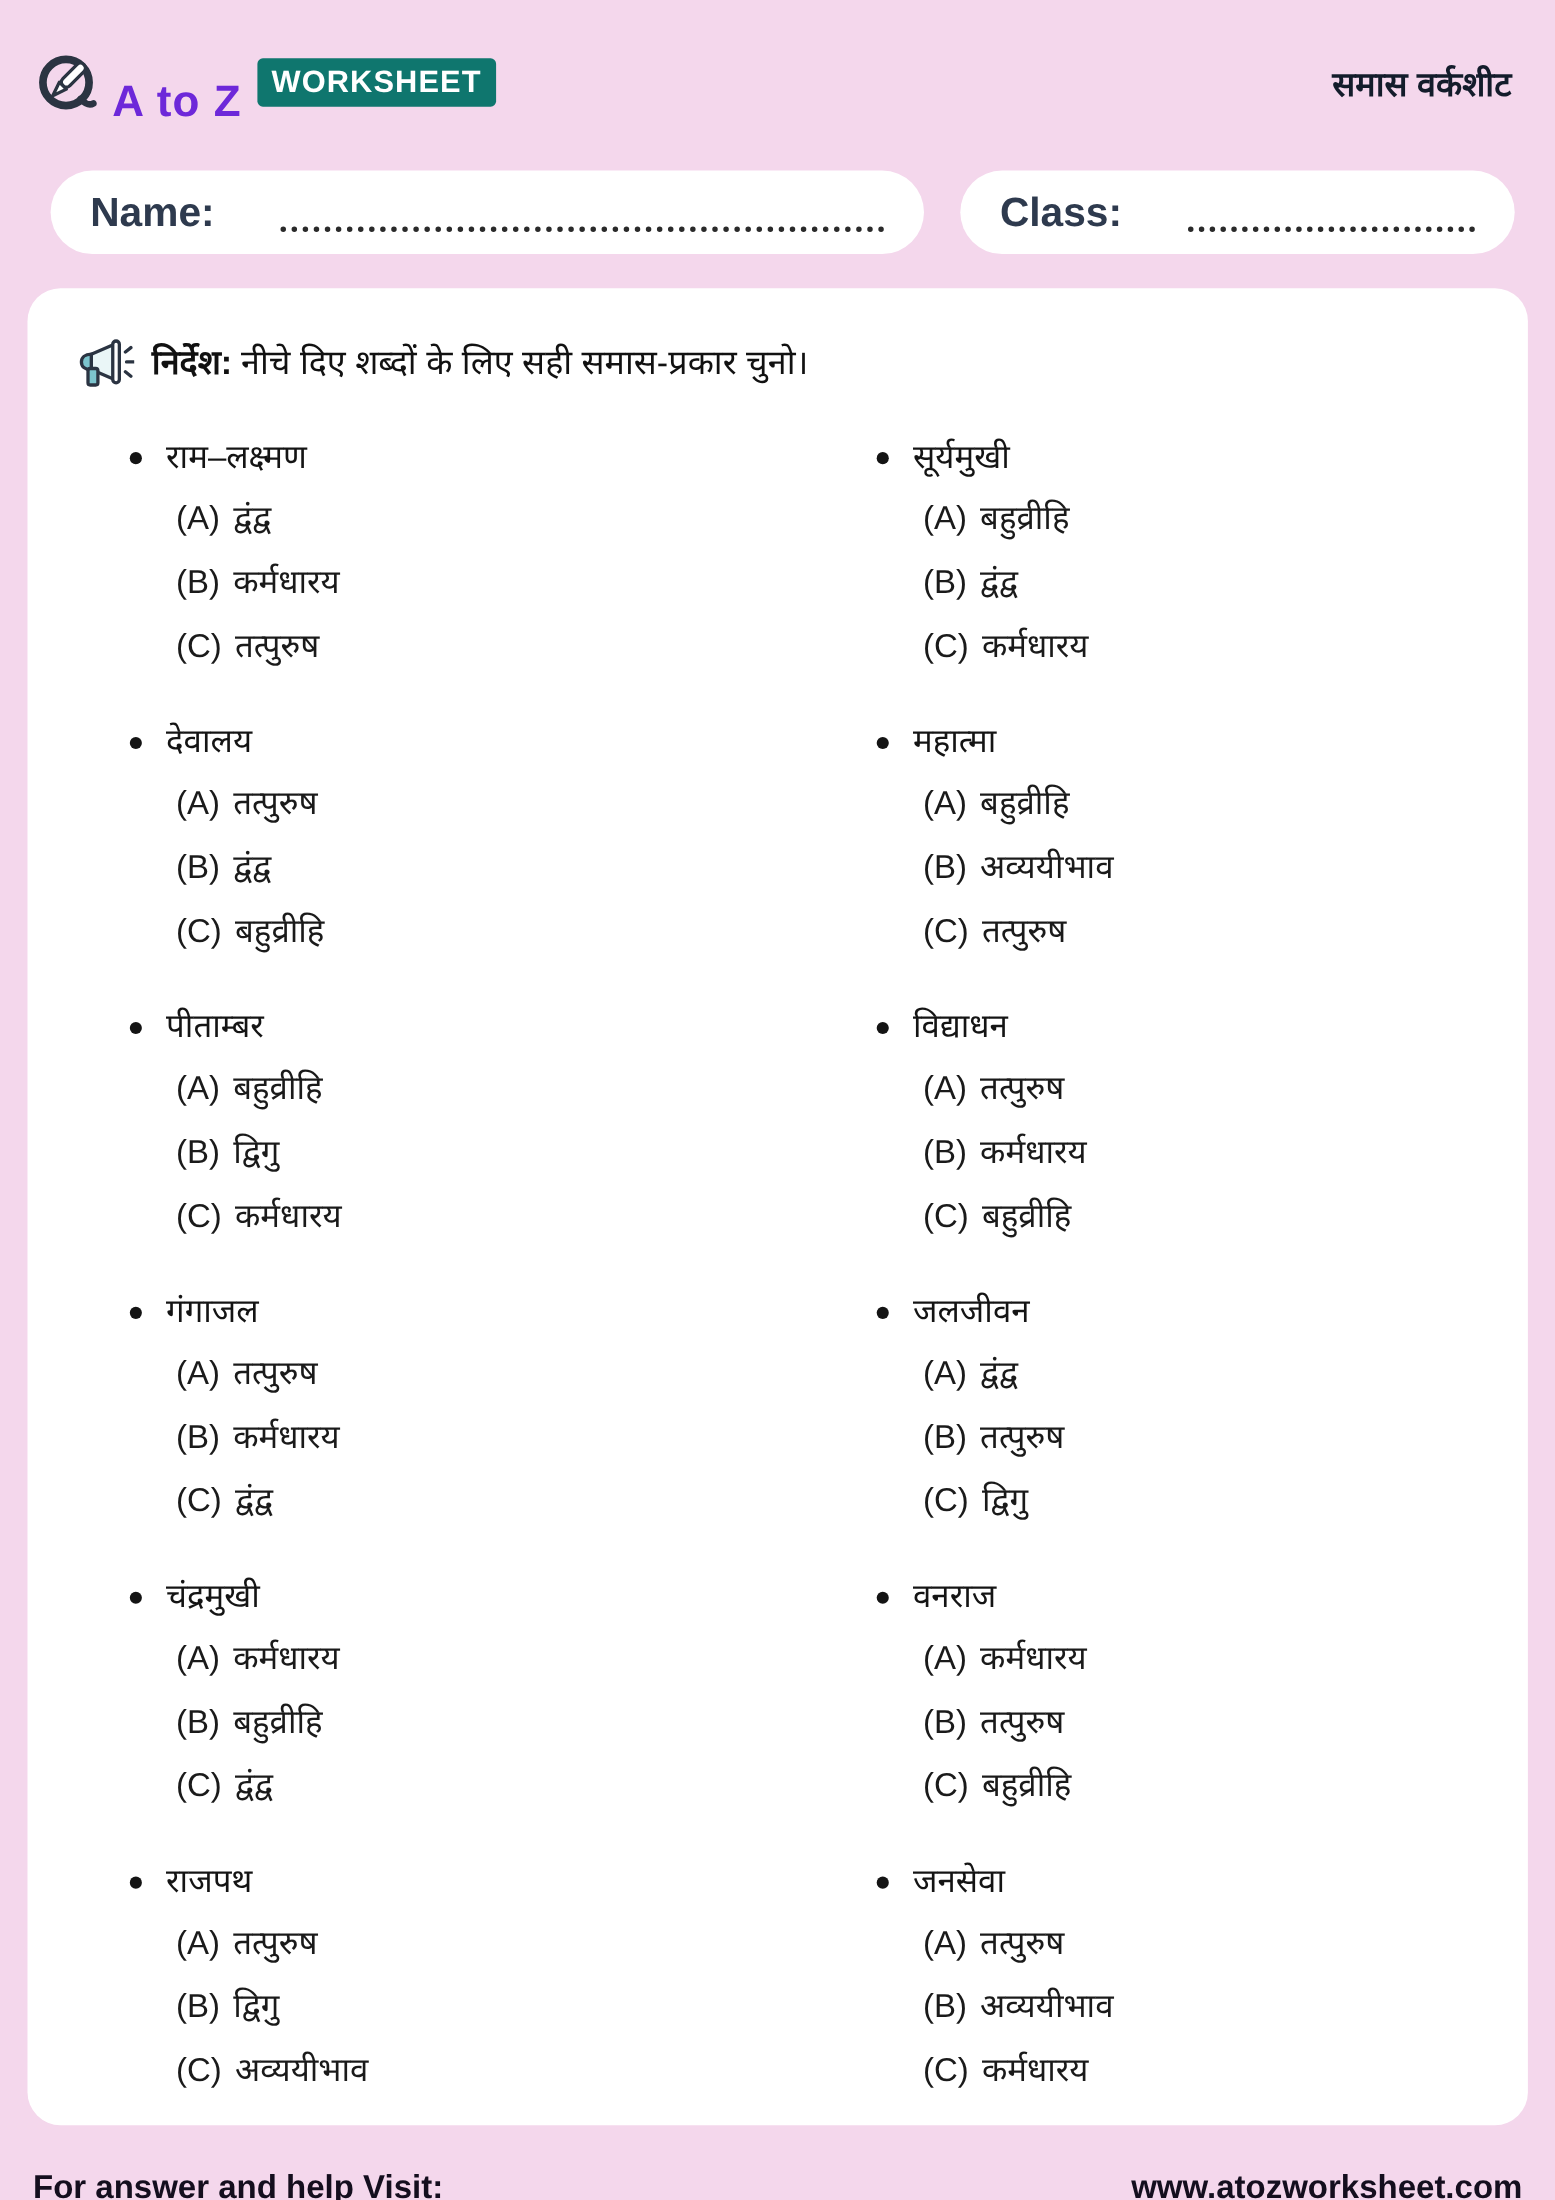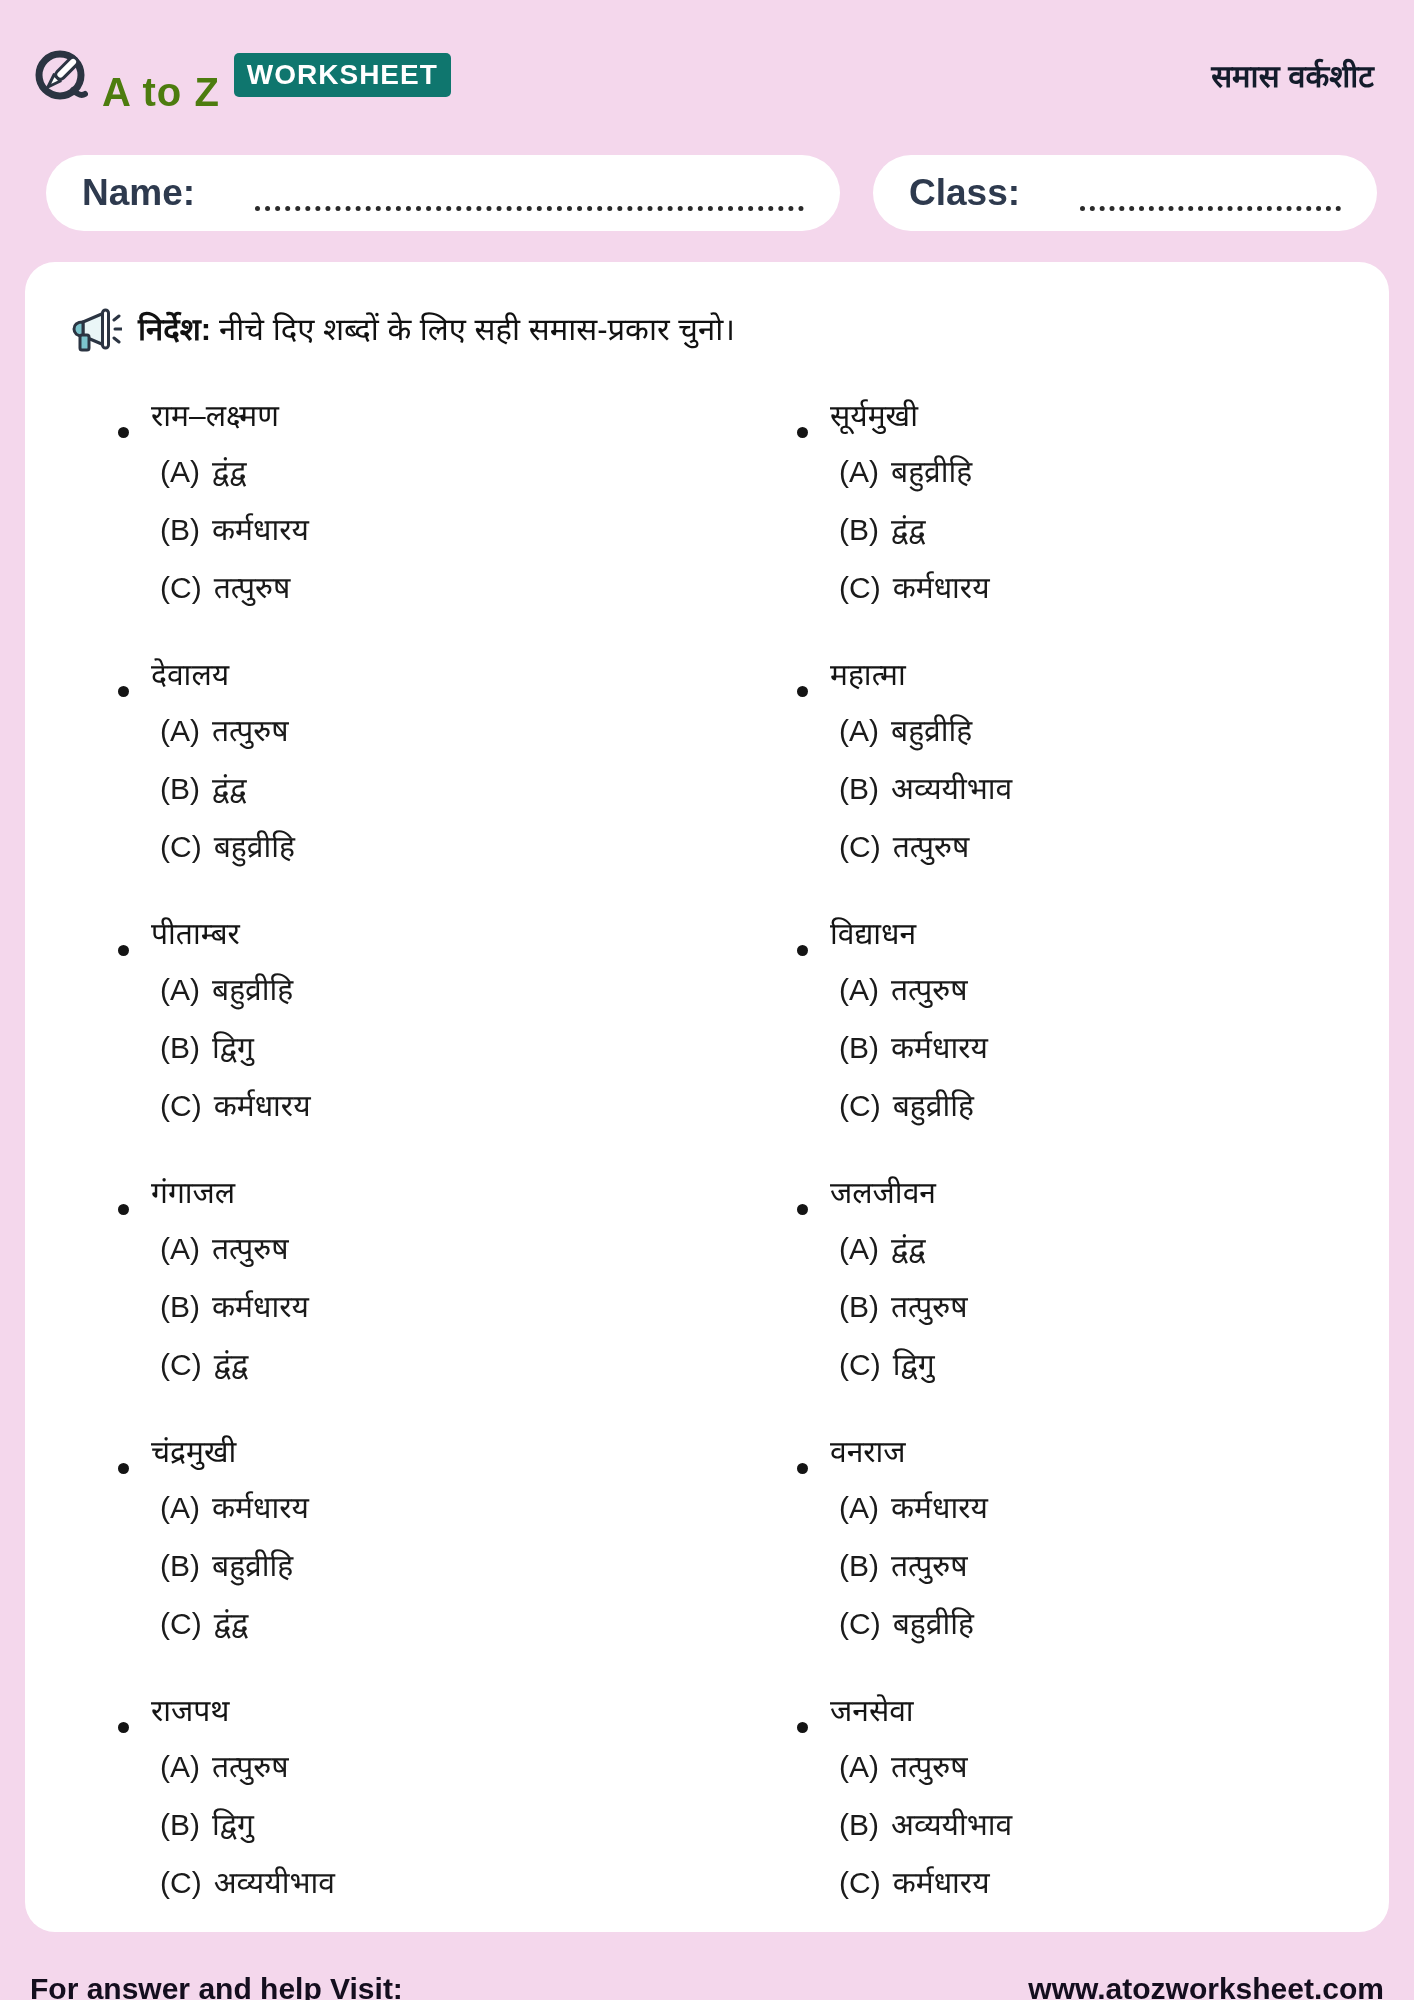--- a/index.html
+++ b/index.html
@@ -9,21 +9,21 @@
     background: #F4D7EC;
     font-family: "Liberation Sans", "DejaVu Sans", sans-serif;
     color: #141414;
     overflow: hidden;
   }
 
   
   .header { display: flex; justify-content: space-between; align-items: center; padding: 34px 40px 0 32px; }
   .brand { display: flex; align-items: center; gap: 14px; }
   .brand-icon svg { display: block; }
-  .brand-name { font-size: 40px; font-weight: 800; color: #4d7c0f; letter-spacing: 1px; margin-top: 36px; }
+  .brand-name { font-size: 40px; font-weight: 800; color: #6d28d9; letter-spacing: 1px; margin-top: 36px; }
   .brand-badge { background: #0f766e; color: #ffffff; font-size: 28px; font-weight: 800; padding: 6px 13px; border-radius: 5px; letter-spacing: 1px; }
   .page-title { font-size: 31px; font-weight: 700; color: #131C2B; margin: 0; }
 
   
   .fields { display: flex; gap: 33px; margin: 40px 37px 0 46px; }
   .pill { background: #ffffff; border-radius: 44px; height: 76px; display: flex; align-items: center; padding: 0 36px; gap: 44px; }
   .pill-name { width: 794px; }
   .pill-class { width: 504px; }
   .pill-label { font-size: 37px; font-weight: 800; color: #2E3A4E; white-space: nowrap; }
   .dotline { flex: 1; border-bottom: 5px dotted #2A2A2A; margin-left: 16px; align-self: flex-end; margin-bottom: 20px; }
@@ -33,21 +33,21 @@
   .instruction { display: flex; align-items: center; gap: 16px; }
   .instruction-icon svg { display: block; }
   .instruction-line { font-size: 31px; color: #111111; margin: 0; line-height: 1.3; }
   .instruction-label { font-weight: 700; margin-right: 8px; }
 
   .qgrid { display: grid; grid-template-columns: 1fr 1fr; margin-top: 38px; }
   .qcol-left  { padding-left: 48px; }
   .qcol-right { padding-left: 90px; }
 
   .question { margin-bottom: 45px; }
-  .q-word-row { display: flex; align-items: flex-end; gap: 22px; line-height: 44px; margin-bottom: 14px; }
+  .q-word-row { display: flex; align-items: center; gap: 22px; line-height: 44px; margin-bottom: 14px; }
   .bullet { width: 11px; height: 11px; background: #141414; border-radius: 50%; flex: none; }
   .q-word { font-size: 30px; color: #141414; }
   .q-options { margin-left: 42px; }
   .q-option { font-size: 30px; color: #1A1A1A; line-height: 40px; margin-bottom: 18px; display: flex; gap: 12px; }
 
   
   .footer { display: flex; justify-content: space-between; align-items: center; padding: 40px 30px 0; font-weight: 800; font-size: 30px; color: #140E1E; }
 </style>
 </head>
 <body>

